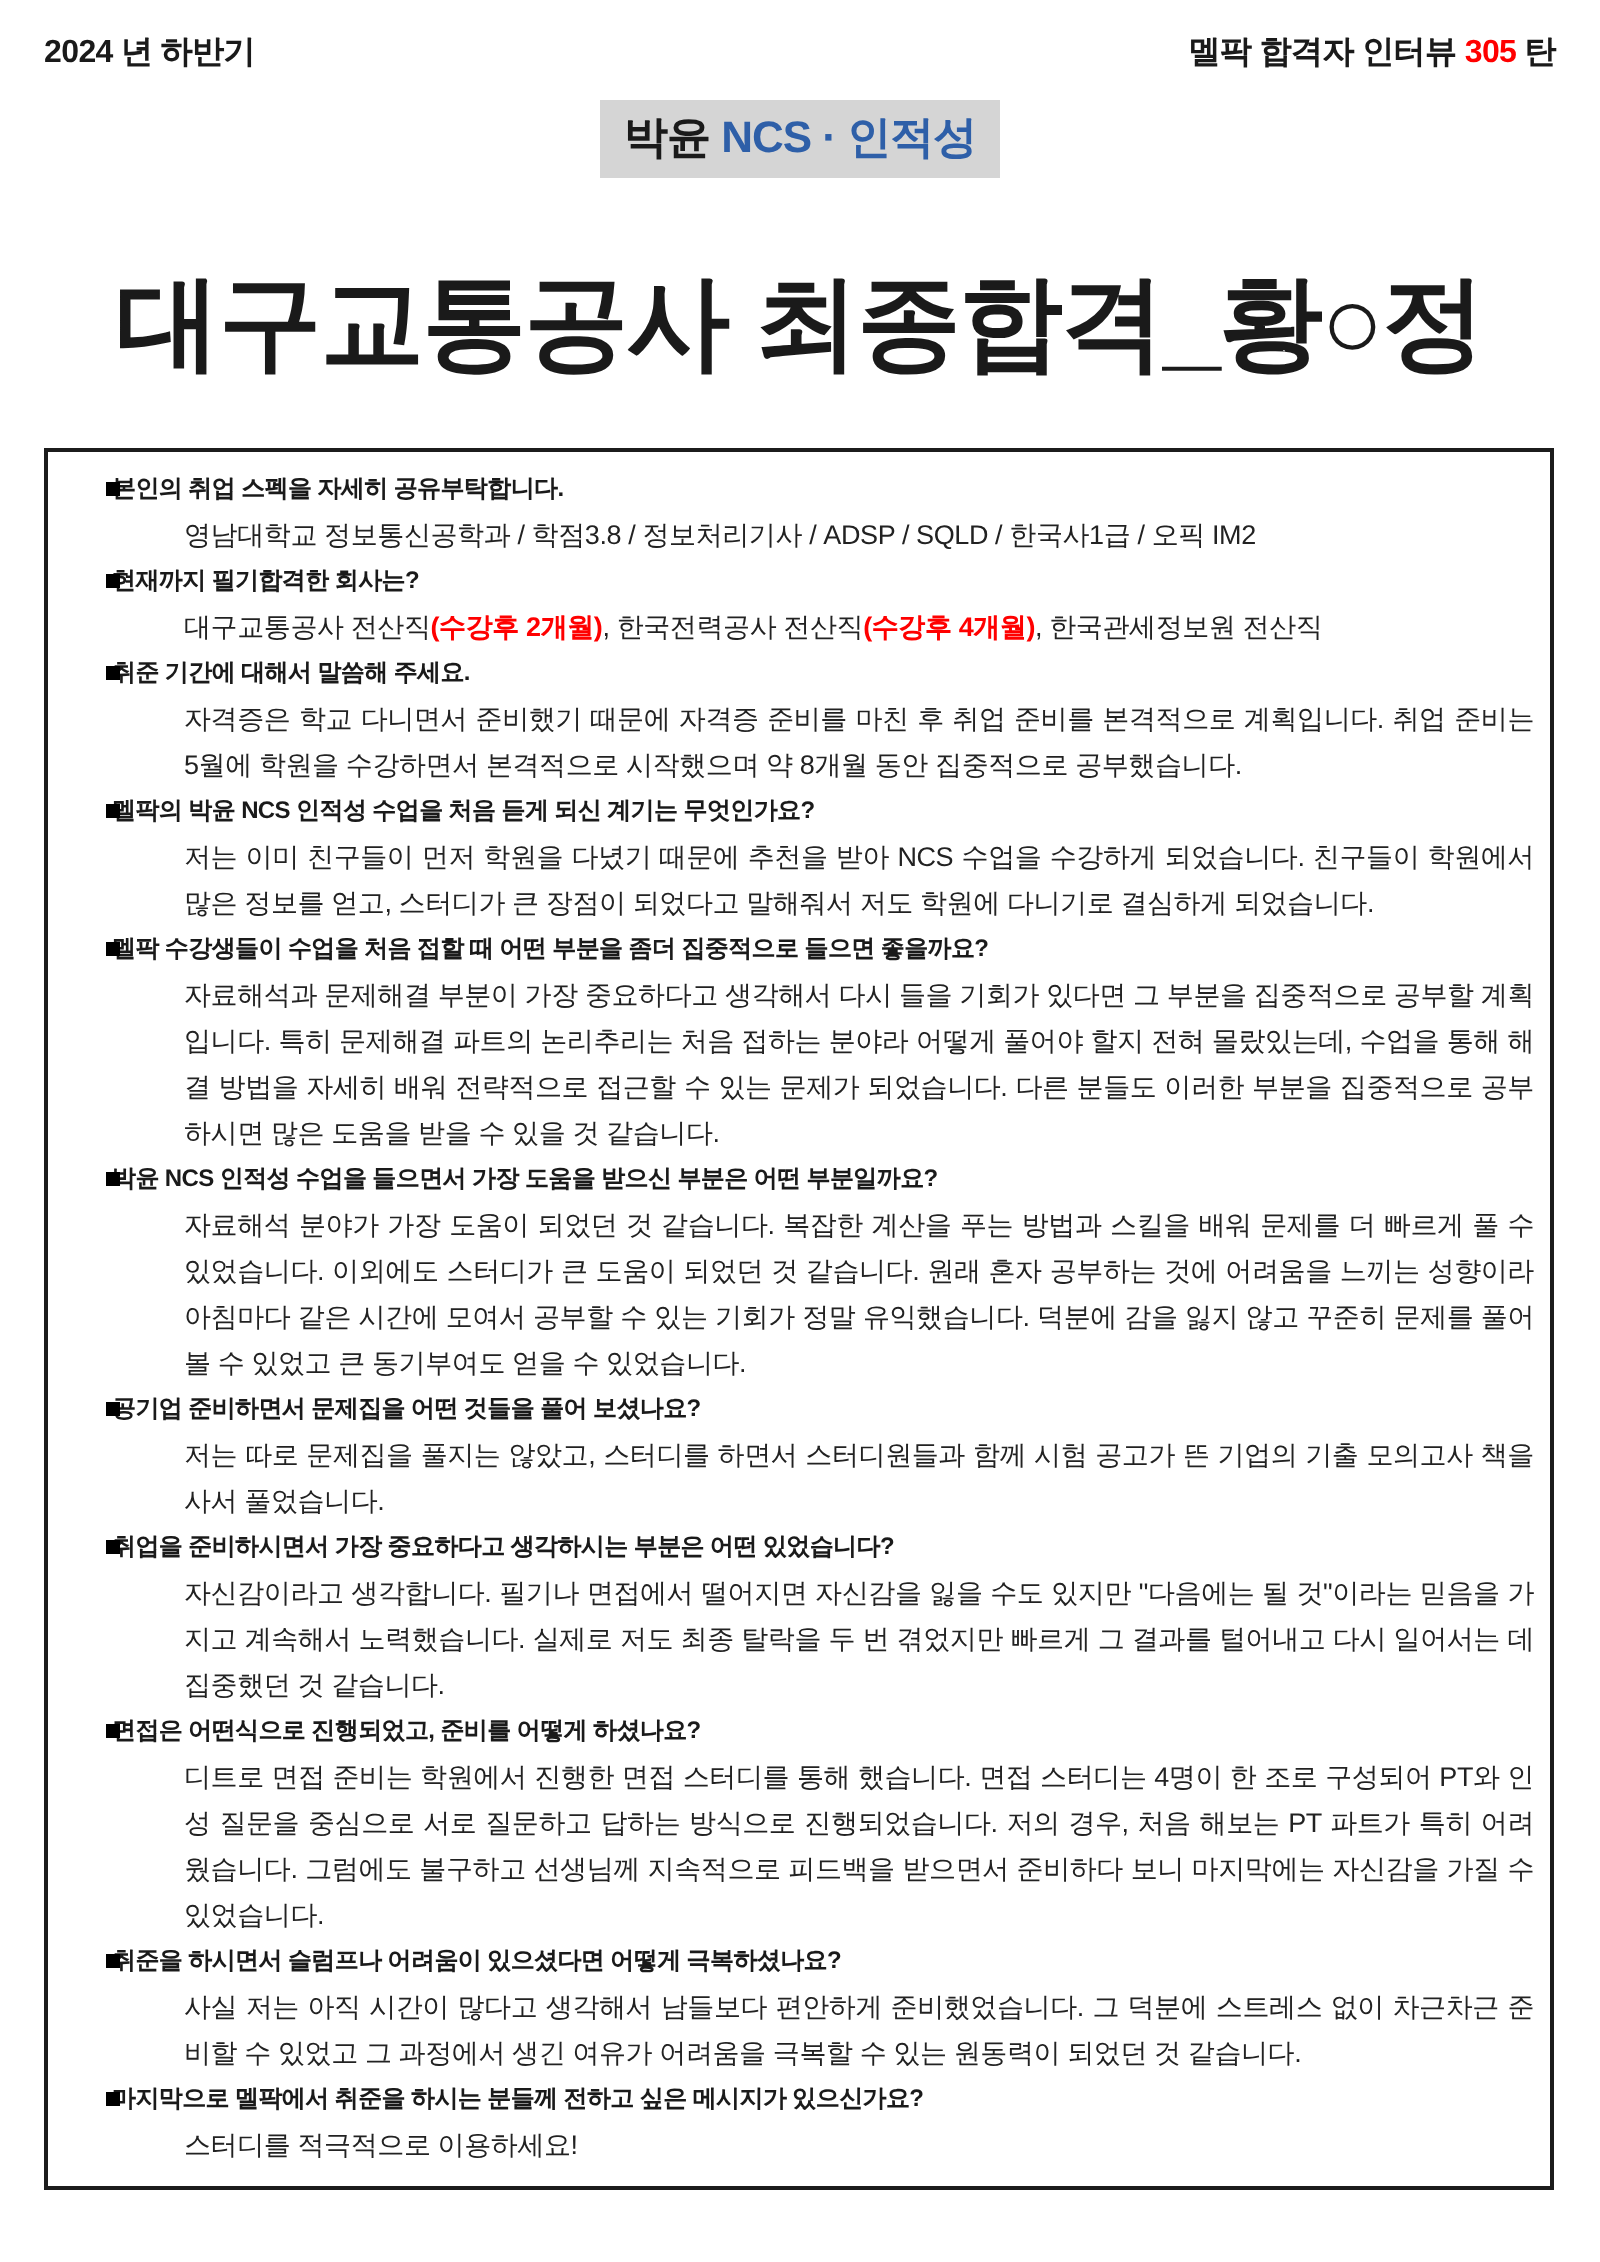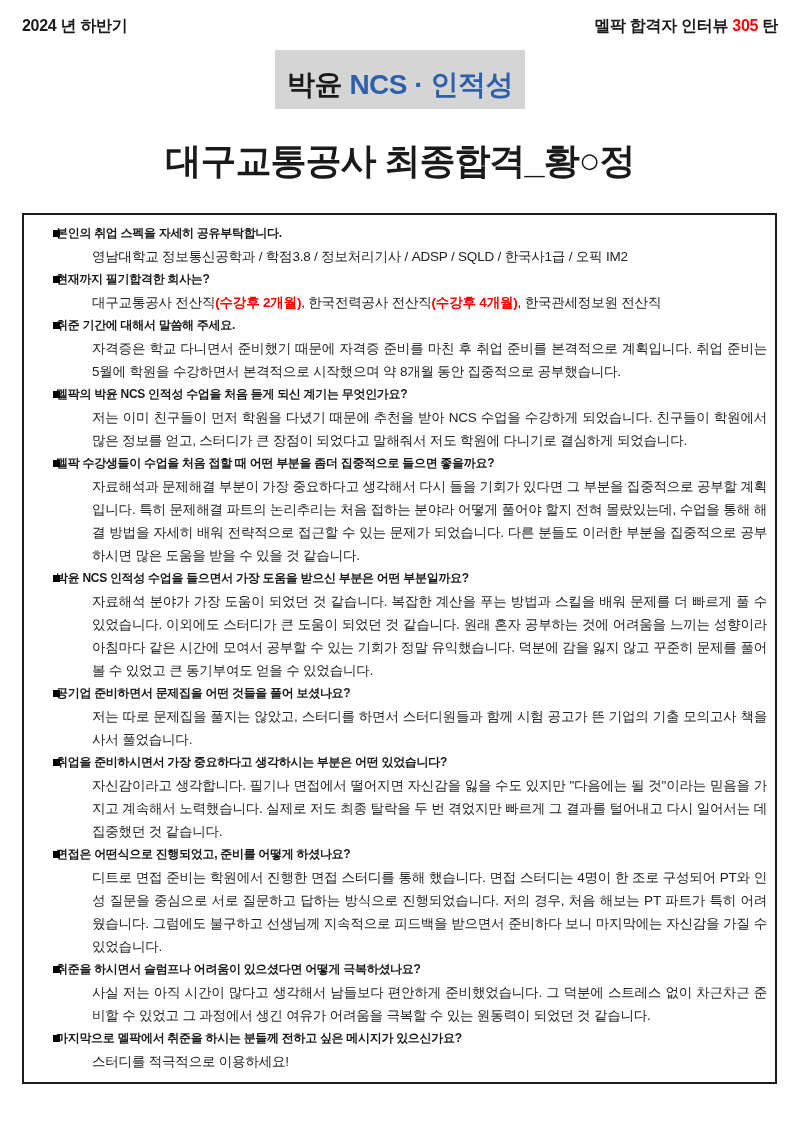--- a/index.html
+++ b/index.html
@@ -20,28 +20,28 @@
   .top-row{
     display:flex;justify-content:space-between;align-items:baseline;
     margin:16px 22px 0 22px;
     font-size:16px;font-weight:bold;letter-spacing:-0.3px;
   }
   .top-right .ep-number{color:var(--accent-red);}
   .subtitle-wrap{text-align:center;margin-top:13px;}
   .subtitle-badge{
     display:inline-block;
     background:var(--subtitle-bg);
-    padding:16px 12px 5px 12px;
-    font-size:28px;font-weight:bold;letter-spacing:-0.5px;
+    padding:4px 12px 5px 12px;
+    font-size:22px;font-weight:bold;letter-spacing:-0.5px;
   }
   .subtitle-course{color:var(--accent-blue);}
   .main-title{
-    margin-top:28px;
+    margin-top:38px;
     text-align:center;
-    font-size:36px;
+    font-size:52px;
     font-weight:800;
     letter-spacing:-1px;
     white-space:nowrap;
   }
   .qa-box{
     margin:27px 23px 0 22px;
     border:2px solid #1c1c1c;
     background:#ffffff;
     padding:7px 8px 9px 0;
   }

